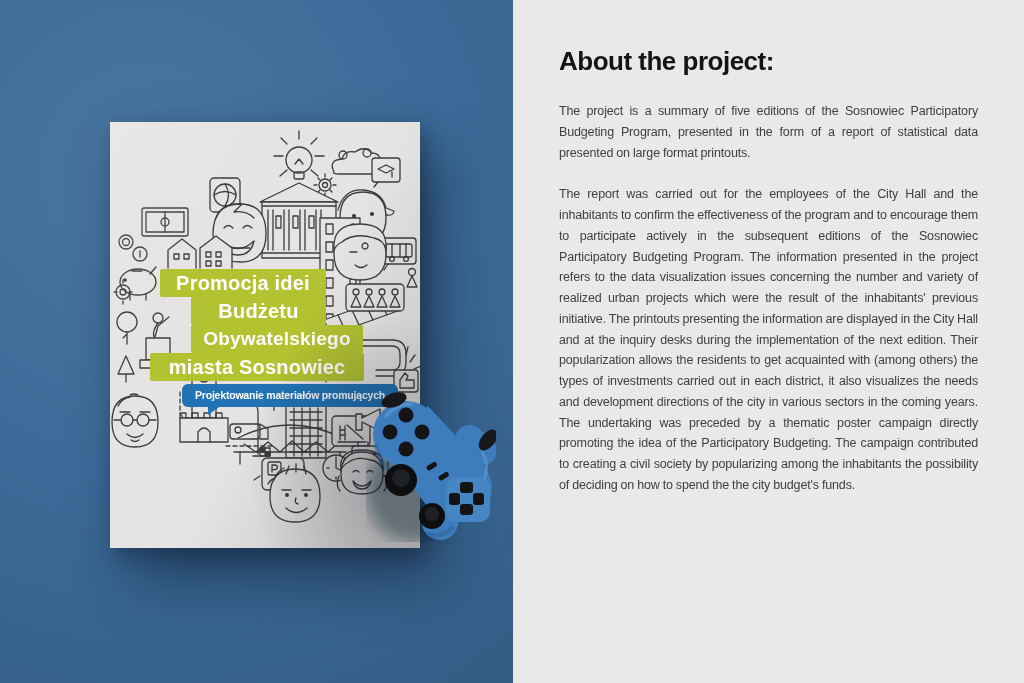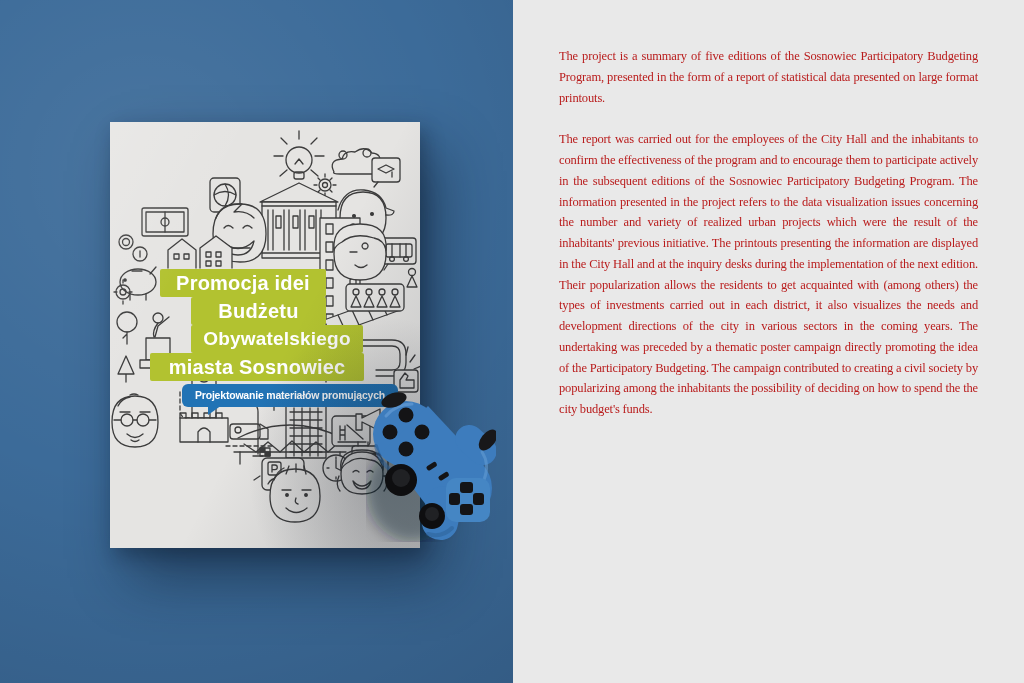--- a/index.html
+++ b/index.html
@@ -50,22 +50,22 @@
   
   .right{
     width:511px;height:683px;flex:1;background:#e9e9e9;
     box-sizing:border-box;padding:46px 46px 0 46px;
   }
   .right h1{
     margin:0 0 24px 0;font-size:26px;font-weight:bold;color:#141414;
     letter-spacing:-.5px;
   }
   .right p{
-    margin:0 0 21px 0;font-size:12.5px;line-height:1.66;color:#b91c1c;
-    text-align:justify;letter-spacing:-.15px;word-spacing:-.3px;font-family:Liberation Serif, serif;
+    margin:0 0 21px 0;font-size:12.5px;line-height:1.66;color:#404040;
+    text-align:justify;letter-spacing:-.15px;word-spacing:-.3px;
   }
 </style>
 </head>
 <body>
 
 <div class="left">
   <div class="poster">
 
     <svg class="art" viewBox="0 0 310 426" xmlns="http://www.w3.org/2000/svg">
       <g stroke="#3c3c3c" stroke-width="1.3" fill="none" stroke-linecap="round" stroke-linejoin="round">
@@ -315,15 +315,16 @@
     <g fill="#141416">
       <rect x="94" y="94" width="13" height="11" rx="3"></rect>
       <rect x="94" y="116" width="13" height="11" rx="3"></rect>
       <rect x="83" y="105" width="11" height="12" rx="3"></rect>
       <rect x="107" y="105" width="11" height="12" rx="3"></rect>
     </g>
   </svg>
 </div>
 
 <div class="right">
+  <h1>About the project:</h1>
   <p>The project is a summary of five editions of the Sosnowiec Participatory Budgeting Program, presented in the form of a report of statistical data presented on large format printouts.</p>
   <p>The report was carried out for the employees of the City Hall and the inhabitants to confirm the effectiveness of the program and to encourage them to participate actively in the subsequent editions of the Sosnowiec Participatory Budgeting Program. The information presented in the project refers to the data visualization issues concerning the number and variety of realized urban projects which were the result of the inhabitants' previous initiative. The printouts presenting the information are displayed in the City Hall and at the inquiry desks during the implementation of the next edition. Their popularization allows the residents to get acquainted with (among others) the types of investments carried out in each district, it also visualizes the needs and development directions of the city in various sectors in the coming years.  The undertaking was preceded by a thematic poster campaign directly promoting the idea of the Participatory Budgeting. The campaign contributed to creating a civil society by popularizing among the inhabitants the possibility of deciding on how to spend the the city budget's funds.</p>
 </div>
 
 </body></html>

